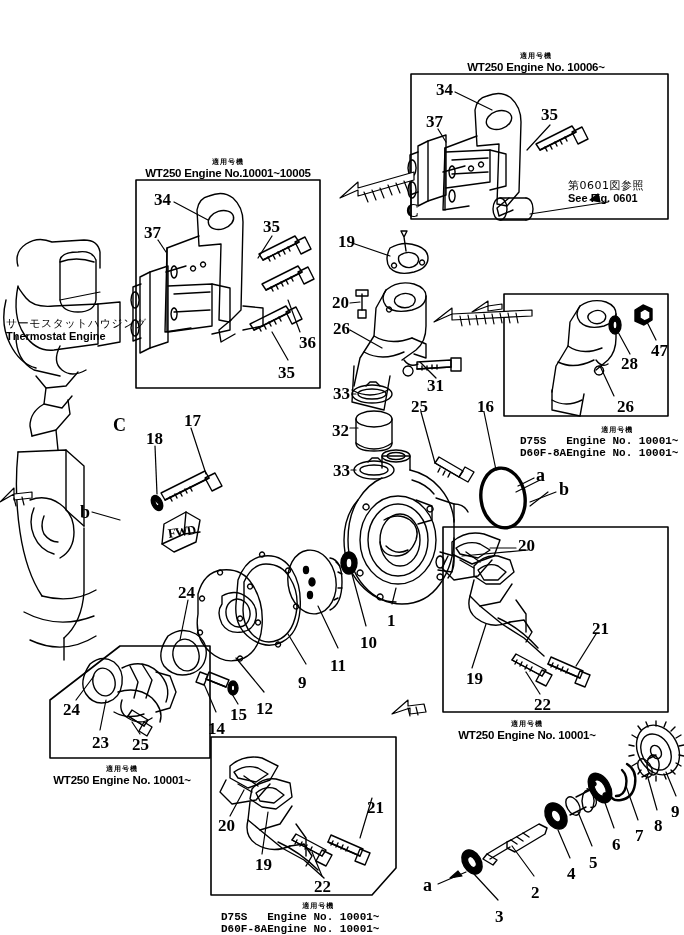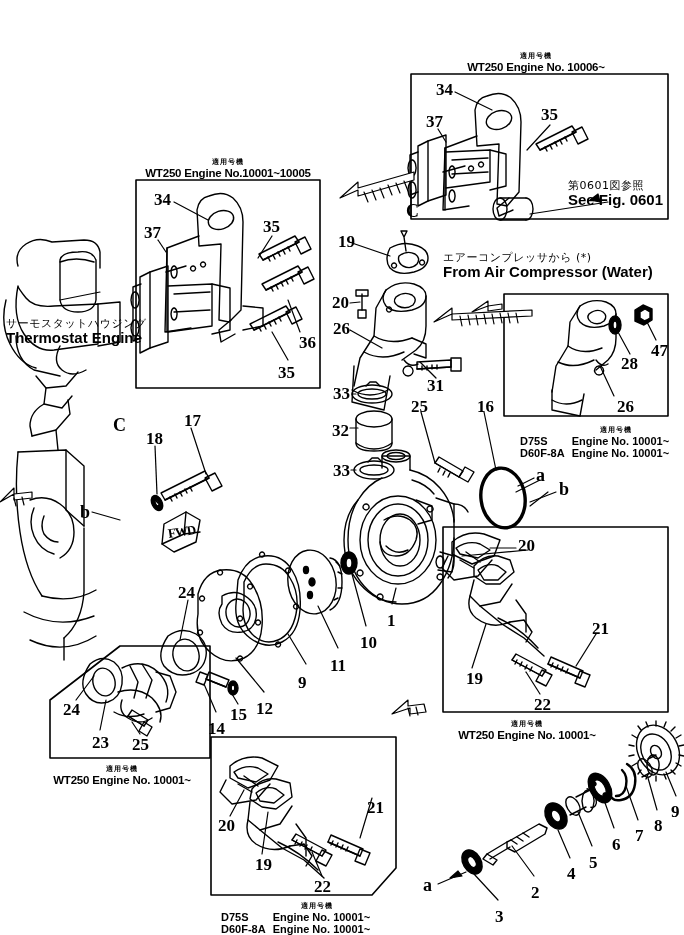--- a/index.html
+++ b/index.html
@@ -22,24 +22,24 @@
   .capt .jp{
     font-family:"DejaVu Sans",sans-serif;font-size:7px;font-weight:700;
     letter-spacing:1px;display:block;
   }
   .capt .en{
     font-family:"Liberation Sans",sans-serif;font-size:11.5px;font-weight:700;
     display:block;letter-spacing:-0.2px;
   }
   .note{position:absolute;line-height:1.1;white-space:nowrap;}
   .note .jp{font-family:"DejaVu Sans",sans-serif;font-size:11px;font-weight:400;display:block;letter-spacing:0.5px;}
-  .note .en{font-family:"Liberation Sans",sans-serif;font-size:15px;font-weight:700;display:block;}
+  .note .en{font-family:"Liberation Sans",sans-serif;font-size:11px;font-weight:700;display:block;}
   .tbl{display:table;}
   .trow{display:table-row;}
-  .tcell{display:table-cell;font-family:Liberation Sans, sans-serif;font-size:11px;font-weight:700;padding-right:7px;white-space:nowrap;}
+  .tcell{display:table-cell;font-family:Liberation Mono, monospace;font-size:11px;font-weight:700;white-space:nowrap;}
 </style>
 </head>
 <body>
 
 <div id="page">
 
   <svg id="art" viewBox="0 0 684 935" xmlns="http://www.w3.org/2000/svg">
     <g fill="none" stroke="#000" stroke-width="1.4" stroke-linecap="round" stroke-linejoin="round">
 
       <g stroke-width="1.6">
@@ -654,24 +654,20 @@
         <span class="tcell">Engine No. 10001~</span>
       </div>
     </div>
   </div>
 
   <div class="note" style="left:6px;top:318px">
     <span class="jp">サーモスタットハウジング</span>
     <span class="en">Thermostat Engine</span>
   </div>
 
-  <div class="note" style="left:443px;top:252px">
-    <span class="jp">エアーコンプレッサから      (*)</span>
-    <span class="en">From  Air  Compressor  (Water)</span>
-  </div>
 
   <div class="note" style="left:568px;top:180px">
     <span class="jp">第0601図参照</span>
     <span class="en">See Fig. 0601</span>
   </div>
 
   <span style="position:absolute;left:168px;top:524px;font-family:'Liberation Serif',serif;font-size:13px;font-weight:700;transform:rotate(-9deg);letter-spacing:-1px;">FWD</span>
 
 </div>
 

